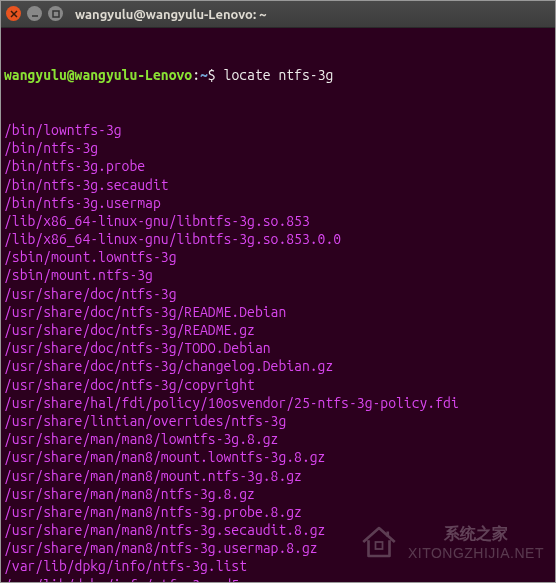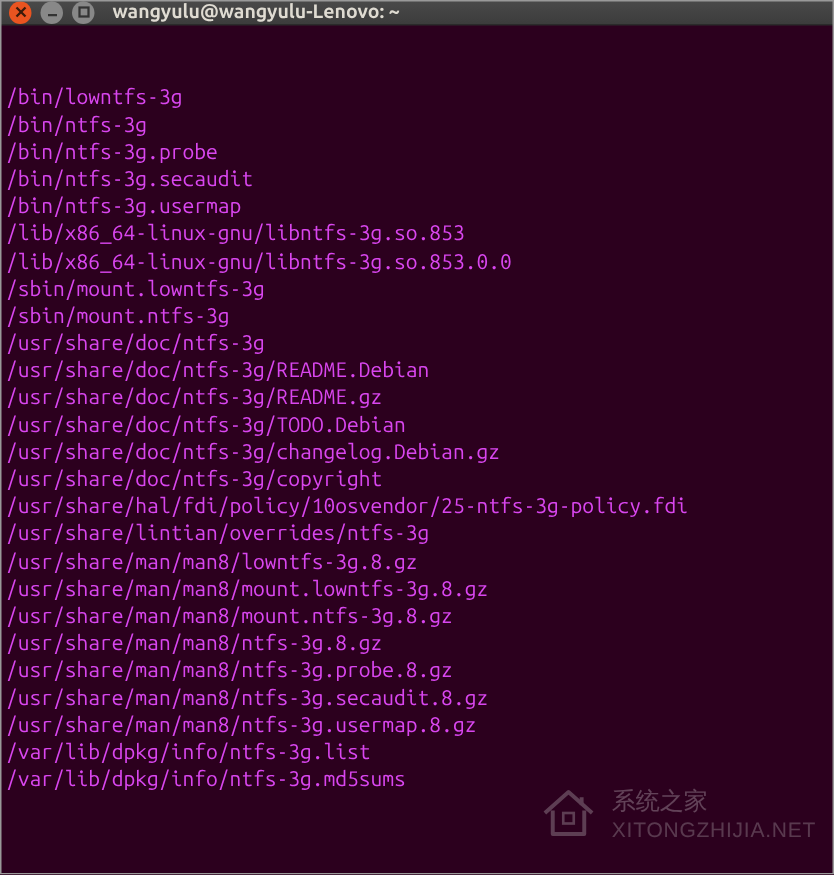--- a/index.html
+++ b/index.html
@@ -6,21 +6,21 @@
     body {
       width: 556px;
       height: 583px;
       background: #2c001e;
       font-family: "Ubuntu Mono", "DejaVu Sans Mono", monospace;
       font-size: 14px;
       overflow: hidden;
       position: relative;
     }
     .titlebar {
-      height: 17px;
+      height: 28px;
       background: linear-gradient(to bottom, #4a4a4a, #3c3c3c);
       display: flex;
       align-items: center;
       padding: 0 6px;
       gap: 6px;
       border-bottom: 1px solid #2a2a2a;
     }
     .window-btn {
       width: 15px;
       height: 15px;
@@ -60,21 +60,21 @@
       display: flex;
       align-items: center;
       gap: 8px;
       pointer-events: none;
     }
     .watermark-icon {
       width: 42px;
       height: 42px;
     }
     .watermark-text { display: flex; flex-direction: column; }
-    .watermark-cn { font-family: sans-serif; font-size: 16px; color: #eee; font-weight: normal; }
+    .watermark-cn { font-family: sans-serif; font-size: 16px; color: #eee; font-weight: bold; text-align: center; }
     .watermark-url { font-family: sans-serif; font-size: 14px; color: #ccc; letter-spacing: 0.5px; }
     .outline { position: absolute; inset: 0; border: 1px solid #999; pointer-events: none; }
   </style>
 </head>
 <body>
 
 <div class="titlebar">
   <div class="window-btn btn-close">
     <svg width="8" height="8" viewBox="0 0 8 8">
         <line x1="1" y1="1" x2="7" y2="7" stroke="#3a1a0a" stroke-width="1.5"></line>
@@ -88,20 +88,21 @@
   </div>
   <div class="window-btn btn-max">
     <svg width="8" height="8" viewBox="0 0 8 8">
         <rect x="1" y="1" width="6" height="6" fill="none" stroke="#333" stroke-width="1.5"></rect>
       </svg>
   </div>
   <div class="title">wangyulu@wangyulu-Lenovo: ~</div>
 </div>
 
 <div class="terminal">
+  <div><span class="prompt-user">wangyulu@wangyulu-Lenovo</span><span class="prompt-sep">:</span><span class="prompt-path">~</span><span class="prompt-sep">$ </span><span class="command">locate ntfs-3g</span></div>
   <div id="output-container"><div class="output-line">/bin/lowntfs-3g</div><div class="output-line">/bin/ntfs-3g</div><div class="output-line">/bin/ntfs-3g.probe</div><div class="output-line">/bin/ntfs-3g.secaudit</div><div class="output-line">/bin/ntfs-3g.usermap</div><div class="output-line">/lib/x86_64-linux-gnu/libntfs-3g.so.853</div><div class="output-line">/lib/x86_64-linux-gnu/libntfs-3g.so.853.0.0</div><div class="output-line">/sbin/mount.lowntfs-3g</div><div class="output-line">/sbin/mount.ntfs-3g</div><div class="output-line">/usr/share/doc/ntfs-3g</div><div class="output-line">/usr/share/doc/ntfs-3g/README.Debian</div><div class="output-line">/usr/share/doc/ntfs-3g/README.gz</div><div class="output-line">/usr/share/doc/ntfs-3g/TODO.Debian</div><div class="output-line">/usr/share/doc/ntfs-3g/changelog.Debian.gz</div><div class="output-line">/usr/share/doc/ntfs-3g/copyright</div><div class="output-line">/usr/share/hal/fdi/policy/10osvendor/25-ntfs-3g-policy.fdi</div><div class="output-line">/usr/share/lintian/overrides/ntfs-3g</div><div class="output-line">/usr/share/man/man8/lowntfs-3g.8.gz</div><div class="output-line">/usr/share/man/man8/mount.lowntfs-3g.8.gz</div><div class="output-line">/usr/share/man/man8/mount.ntfs-3g.8.gz</div><div class="output-line">/usr/share/man/man8/ntfs-3g.8.gz</div><div class="output-line">/usr/share/man/man8/ntfs-3g.probe.8.gz</div><div class="output-line">/usr/share/man/man8/ntfs-3g.secaudit.8.gz</div><div class="output-line">/usr/share/man/man8/ntfs-3g.usermap.8.gz</div><div class="output-line">/var/lib/dpkg/info/ntfs-3g.list</div><div class="output-line">/var/lib/dpkg/info/ntfs-3g.md5sums</div></div>
 </div>
 
 <div class="watermark">
   <svg class="watermark-icon" viewBox="0 0 48 48">
     <path d="M6 24 L24 8 L42 24 M12 22 V40 H36 V22" fill="none" stroke="#ddd" stroke-width="3" stroke-linejoin="round"></path>
     <rect x="20" y="24" width="8" height="8" fill="none" stroke="#ddd" stroke-width="2"></rect>
     <path d="M34 12 V18" stroke="#ddd" stroke-width="3"></path>
   </svg>
   <div class="watermark-text">

